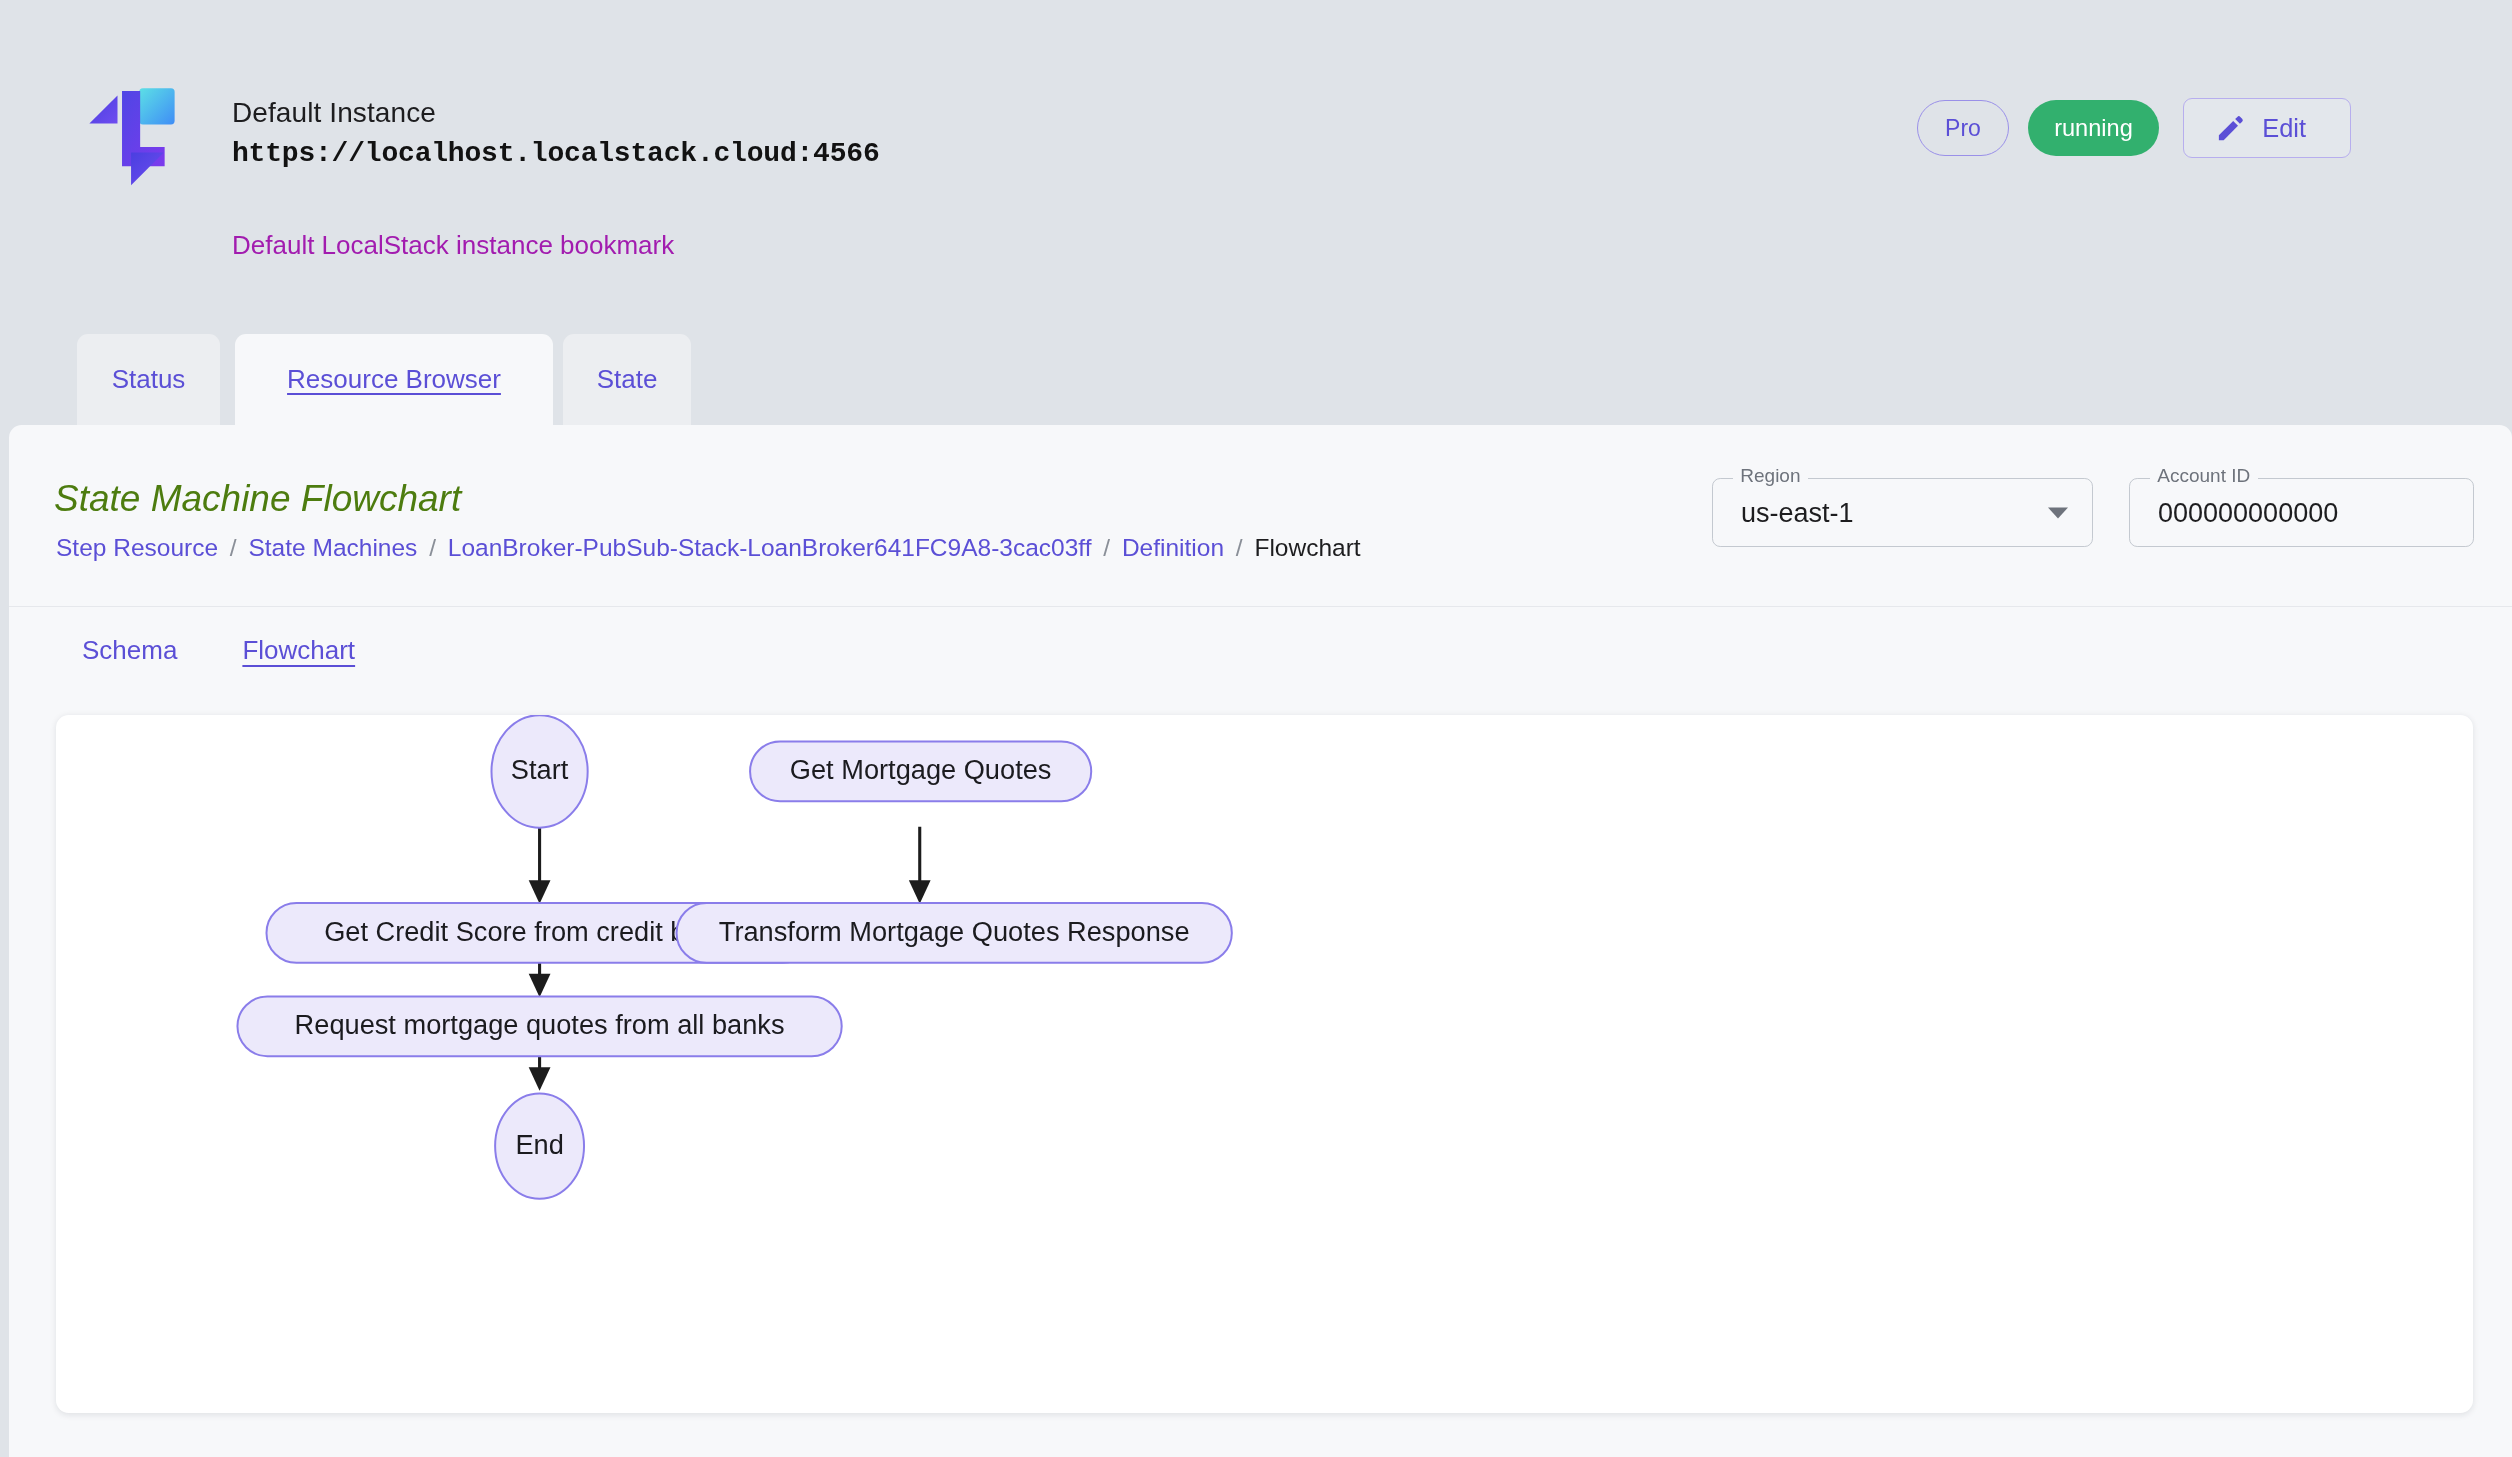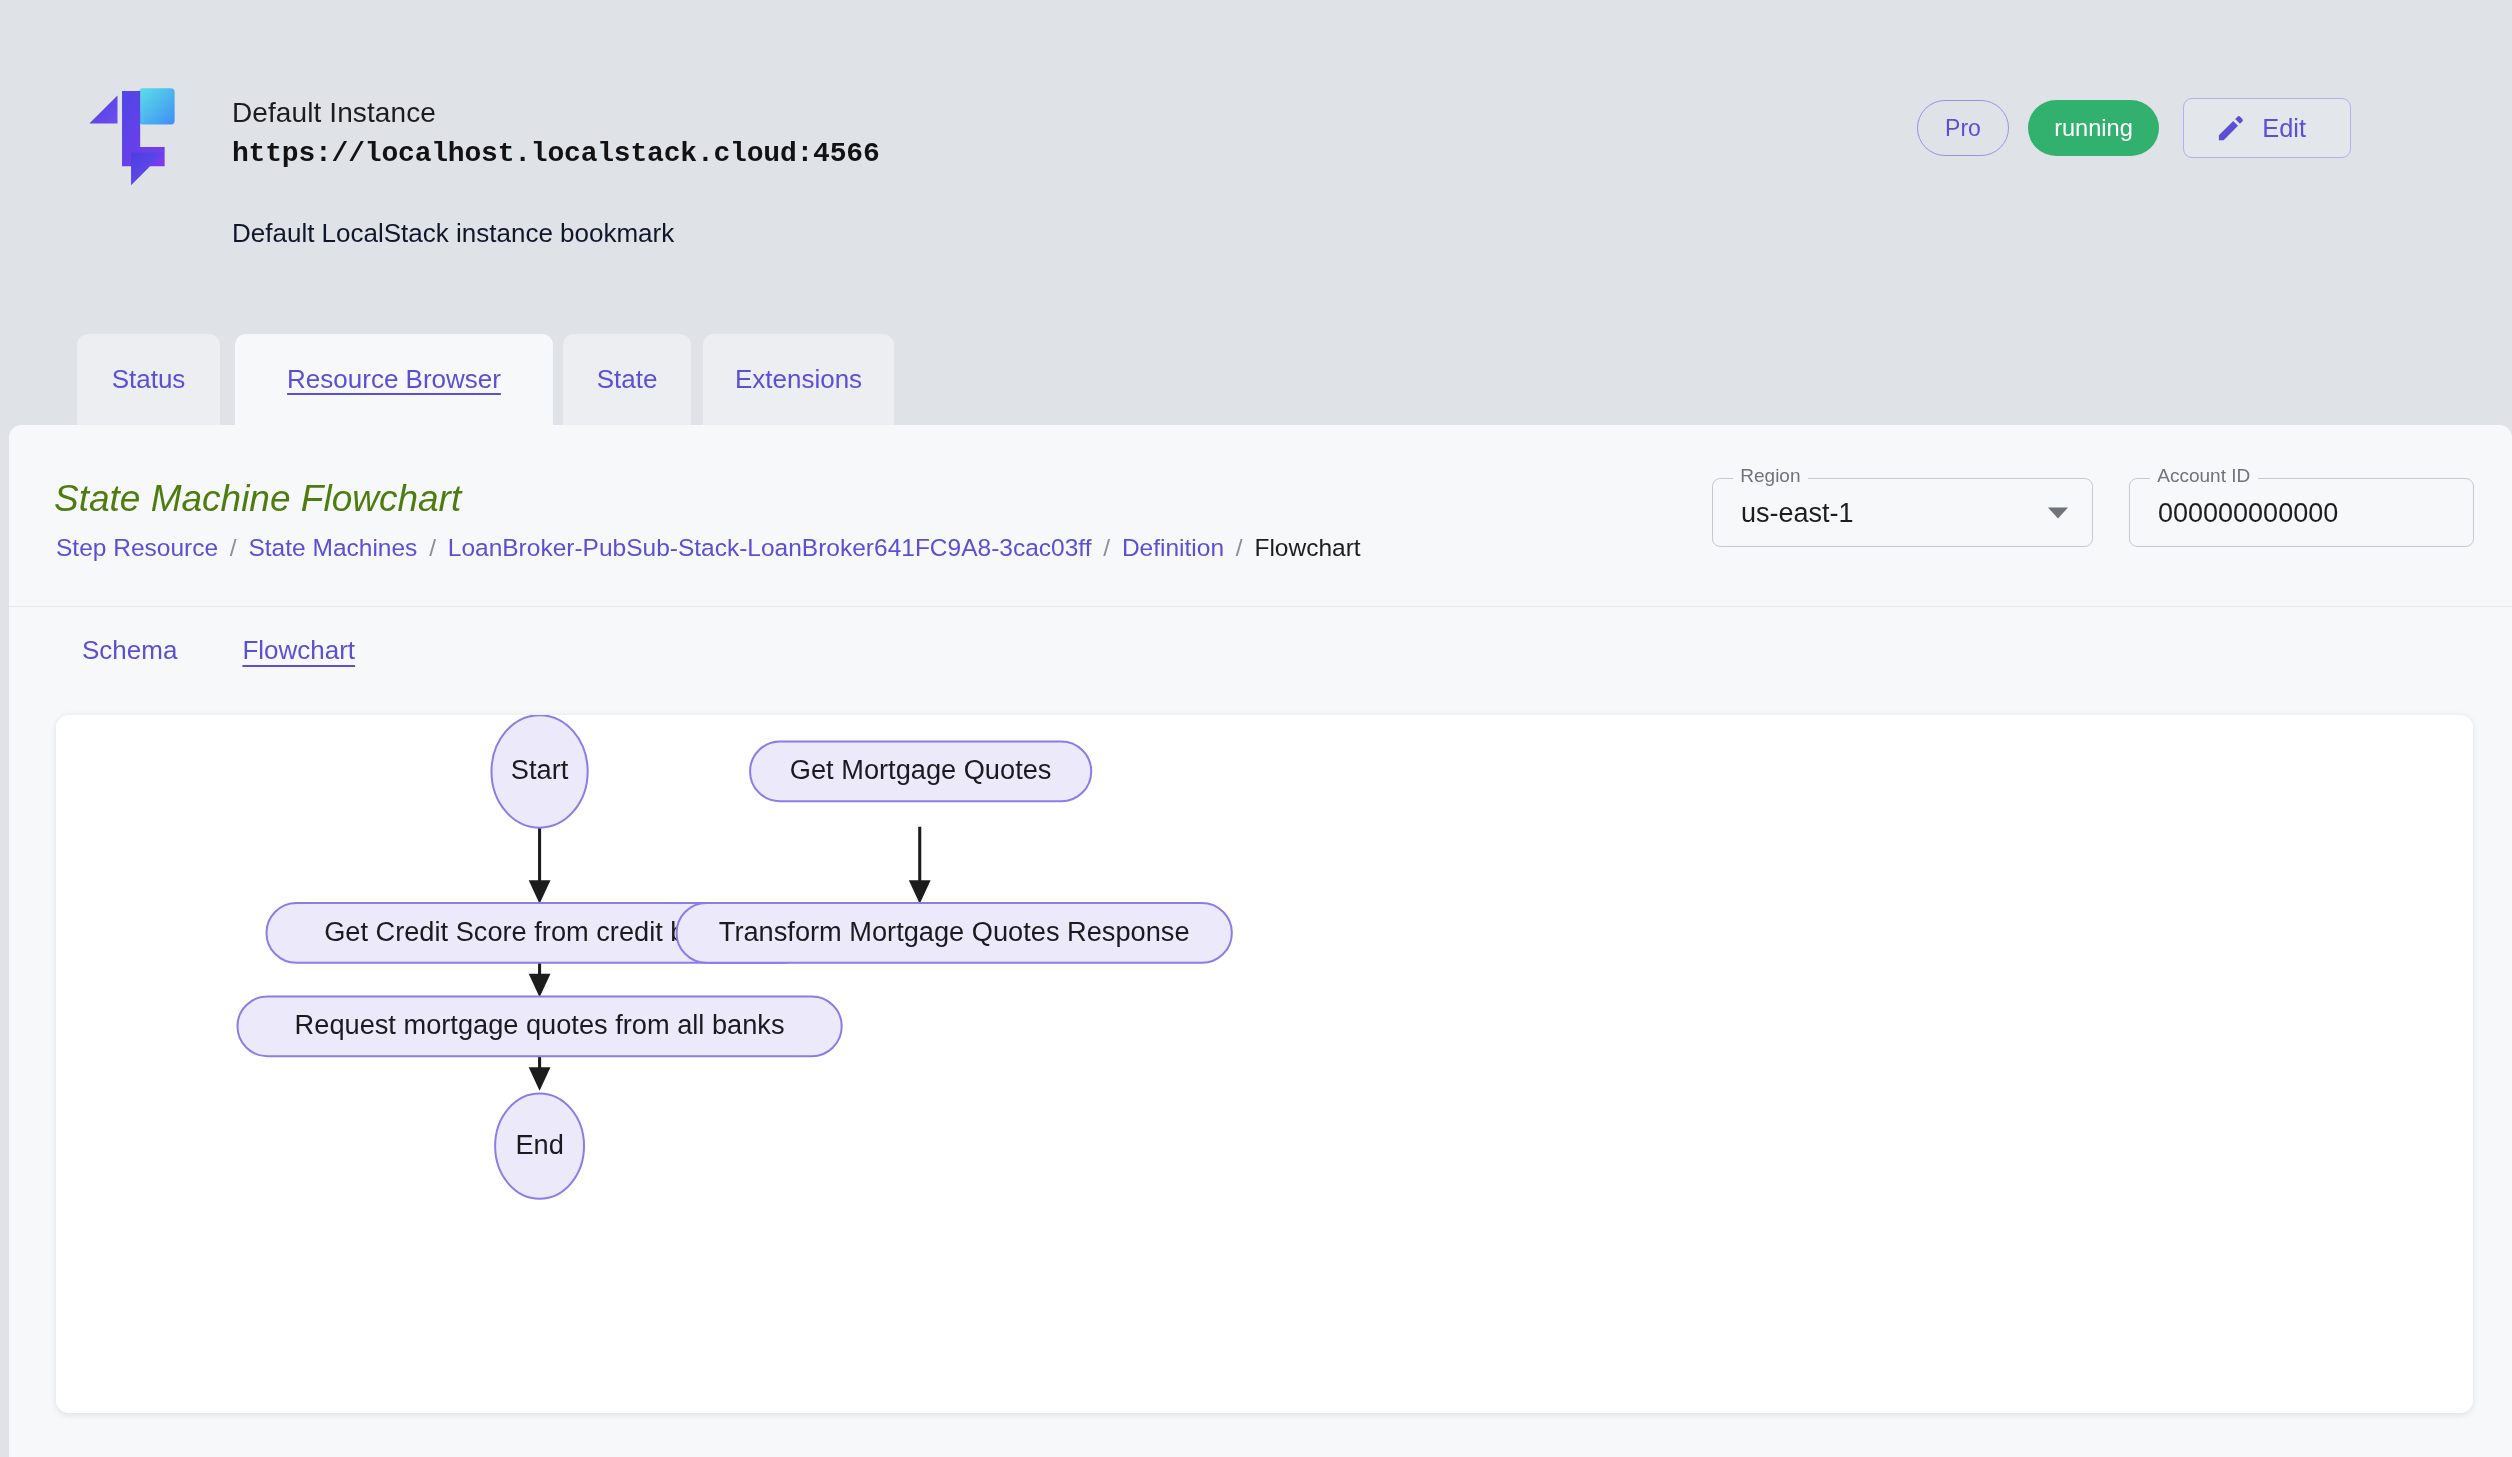--- a/index.html
+++ b/index.html
@@ -24,22 +24,22 @@
   .inst-name {
     position: absolute; left: 232px; top: 97px;
     font-size: 28px; color: #1d1d1f; letter-spacing: 0.1px;
   }
   .inst-url {
     position: absolute; left: 232px; top: 138px;
     font-family: "Liberation Mono", monospace;
     font-size: 28px; font-weight: 700; color: #121212; letter-spacing: -0.2px;
   }
   .inst-desc {
-    position: absolute; left: 232px; top: 218px;
-    font-size: 26px; color: #0f172a;
+    position: absolute; left: 232px; top: 230px;
+    font-size: 26px; color: #a21caf;
   }
 
   .badge-pro {
     position: absolute; left: 1917px; top: 100px;
     width: 92px; height: 56px; border: 1.4px solid #9a90e8; border-radius: 28px;
     background: transparent; color: #5b4fd6; font-size: 23px;
     display: flex; align-items: center; justify-content: center;
   }
   .badge-running {
     position: absolute; left: 2028px; top: 100px;
@@ -194,23 +194,20 @@
   <div class="tabs">
     <div class="tab tab-status">
       <span class="tab-label">Status</span>
     </div>
     <div class="tab tab-resource active">
       <span class="tab-label">Resource Browser</span>
     </div>
     <div class="tab tab-state">
       <span class="tab-label">State</span>
     </div>
-    <div class="tab tab-ext">
-      <span class="tab-label">Extensions</span>
-    </div>
   </div>
 
   <div class="panel">
 
     <div class="page-title">State Machine Flowchart</div>
 
     <div class="breadcrumb">
       <span class="crumb">Step Resource</span>
       <span class="sep">/</span>
       <span class="crumb">State Machines</span>

